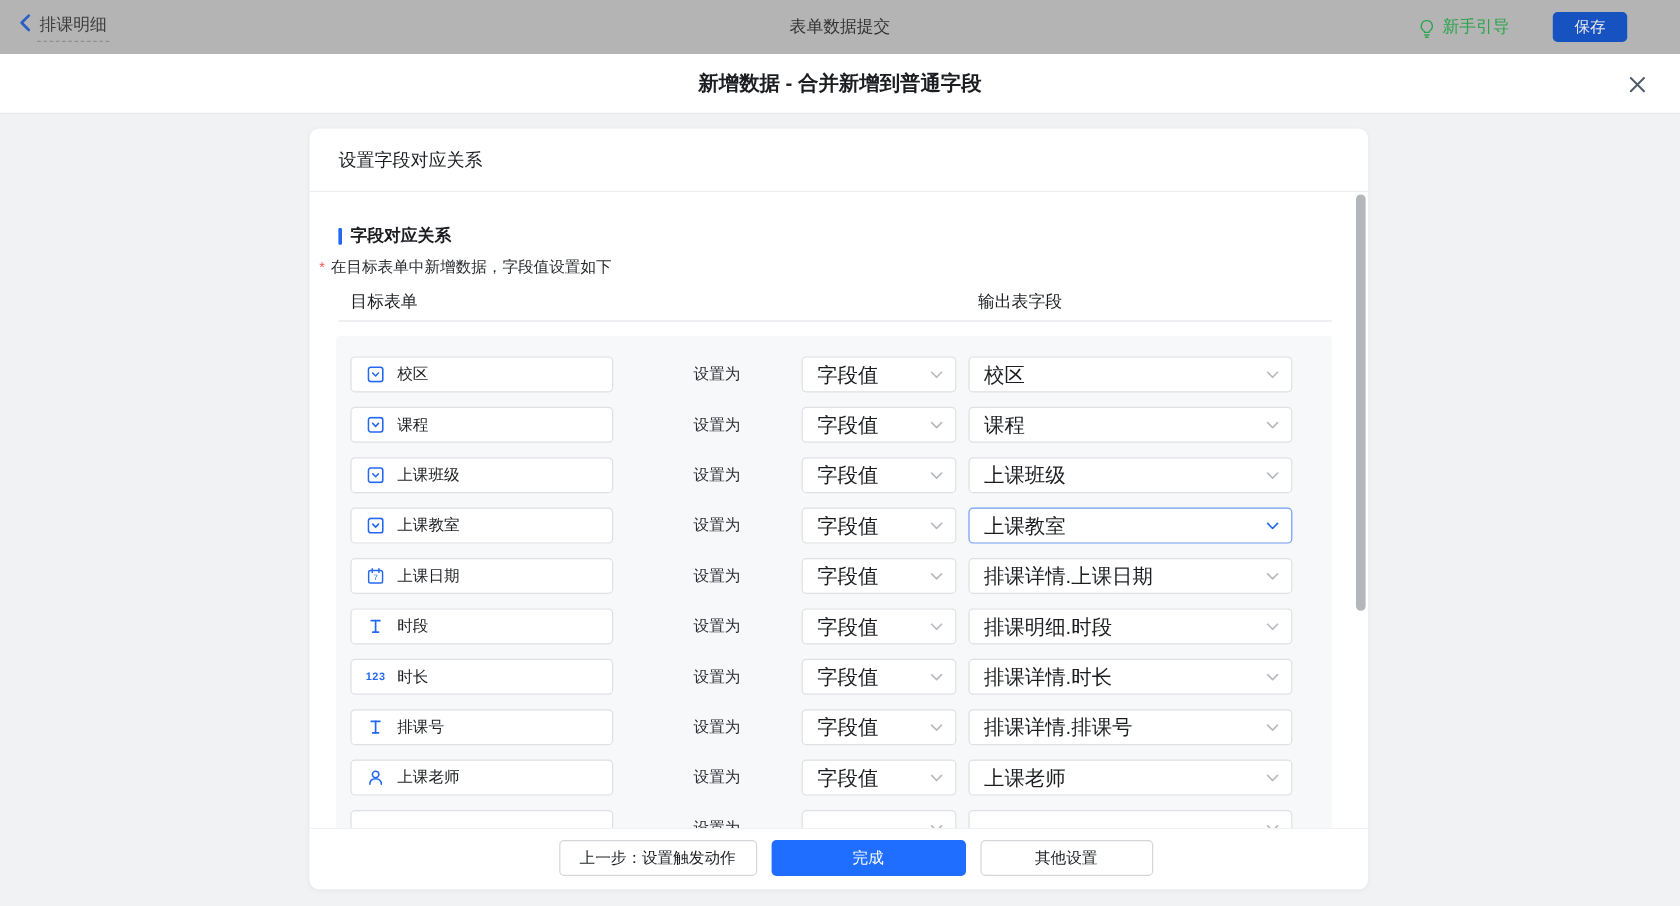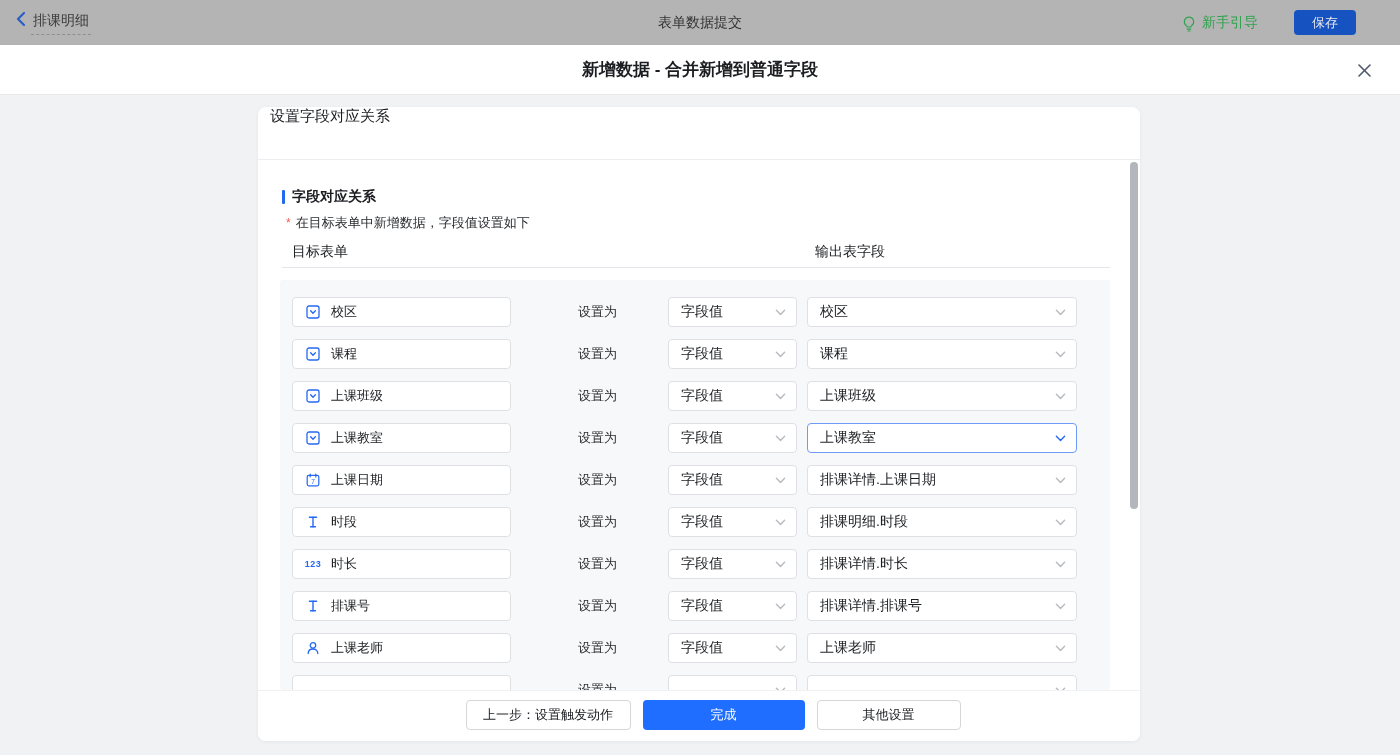--- a/index.html
+++ b/index.html
@@ -25,26 +25,26 @@
   .modal-close { position:absolute; right:26px; top:15px; width:20px; height:20px; display:flex;
                  align-items:center; justify-content:center; cursor:pointer; }
 
   
   .modal-body { position:absolute; left:0; top:96px; width:1400px; height:659px; background:#f1f2f4; }
 
   
   .card { position:absolute; left:258px; top:11px; width:882px; height:634px; background:#fff;
           border-radius:8px; box-shadow:0 1px 4px rgba(0,0,0,0.05); }
   .card-header { position:absolute; left:0; top:0; right:0; height:53px; border-bottom:1px solid #ebedf0;
-                 display:flex; align-items:flex-start; padding:0 12px; font-size:15px; color:#1b1d21;
+                 display:flex; align-items:center; padding:0 24px; font-size:15px; color:#1b1d21;
                  border-radius:8px 8px 0 0; }
   .section-head { position:absolute; left:24px; top:81px; display:flex; align-items:center; gap:7px; }
   .section-bar { width:3px; height:14px; background:#2468f2; border-radius:1px; }
   .section-title { font-size:14px; font-weight:700; color:#1b1d21; }
-  .note-line { position:absolute; left:28px; top:107px; font-size:13px; color:#2a2c30; }
+  .note-line { position:absolute; left:8px; top:107px; font-size:13px; color:#2a2c30; }
   .note-star { color:#f25d5d; font-size:12px; margin-right:5px; }
   .col-head-left  { position:absolute; left:34px;  top:136px; font-size:14px; color:#1b1d21; }
   .col-head-right { position:absolute; left:557px; top:136px; font-size:14px; color:#1b1d21; }
   .col-divider { position:absolute; left:24px; top:160px; width:828px; border-top:1px solid #e5e6eb; }
 
   
   .rows-wrap { position:absolute; left:22px; top:173px; width:830px; height:410px; background:#f7f8fa;
                border-radius:3px; overflow:hidden; padding-top:11px; }
   .map-row { display:flex; align-items:center; height:42px; padding-left:12px; }
   .field-box { width:219px; height:30px; background:#fff; border:1px solid #dee0e3; border-radius:4px;
@@ -56,21 +56,21 @@
   .f-icon[data-icon="text-icon"]     .icon-text     { display:block; }
   .f-icon[data-icon="person-icon"]   .icon-person   { display:block; }
   .f-icon[data-icon="number-icon"]   .num           { display:block; }
   .f-icon .num { font-size:9px; font-weight:700; color:#2468f2; letter-spacing:0.5px; }
   .f-label { font-size:13px; color:#1b1d21; margin-left:8px; }
   .set-label { width:52px; margin-left:67px; font-size:13px; color:#2a2c30; }
   .dd { height:30px; background:#fff; border:1px solid #dee0e3; border-radius:4px; display:flex;
         align-items:center; justify-content:space-between; padding:0 10px 0 12px; cursor:pointer; }
   .dd-op  { width:129px; margin-left:38px; }
   .dd-out { width:270px; margin-left:10px; }
-  .dd-label { font-size:14px; color:#1b1d21; white-space:nowrap; overflow:hidden; }
+  .dd-label { font-size:17px; color:#1b1d21; white-space:nowrap; overflow:hidden; }
   .dd .chev { stroke:#b7babf; }
   .dd.focused { border-color:#6f9bf7; }
   .dd.focused .chev { stroke:#2468f2; }
 
   
   .card-footer { position:absolute; left:0; right:0; bottom:0; height:51px; background:#fff;
                  border-top:1px solid #f0f1f3; border-radius:0 0 8px 8px;
                  display:flex; justify-content:center; gap:12px; padding-top:9px;padding-left:28px; }
   .btn { height:30px; font-size:13px; border-radius:4px; cursor:pointer; font-family:inherit; }
   .btn-plain { background:#fff; border:1px solid #d4d6d9; color:#1b1d21; }

